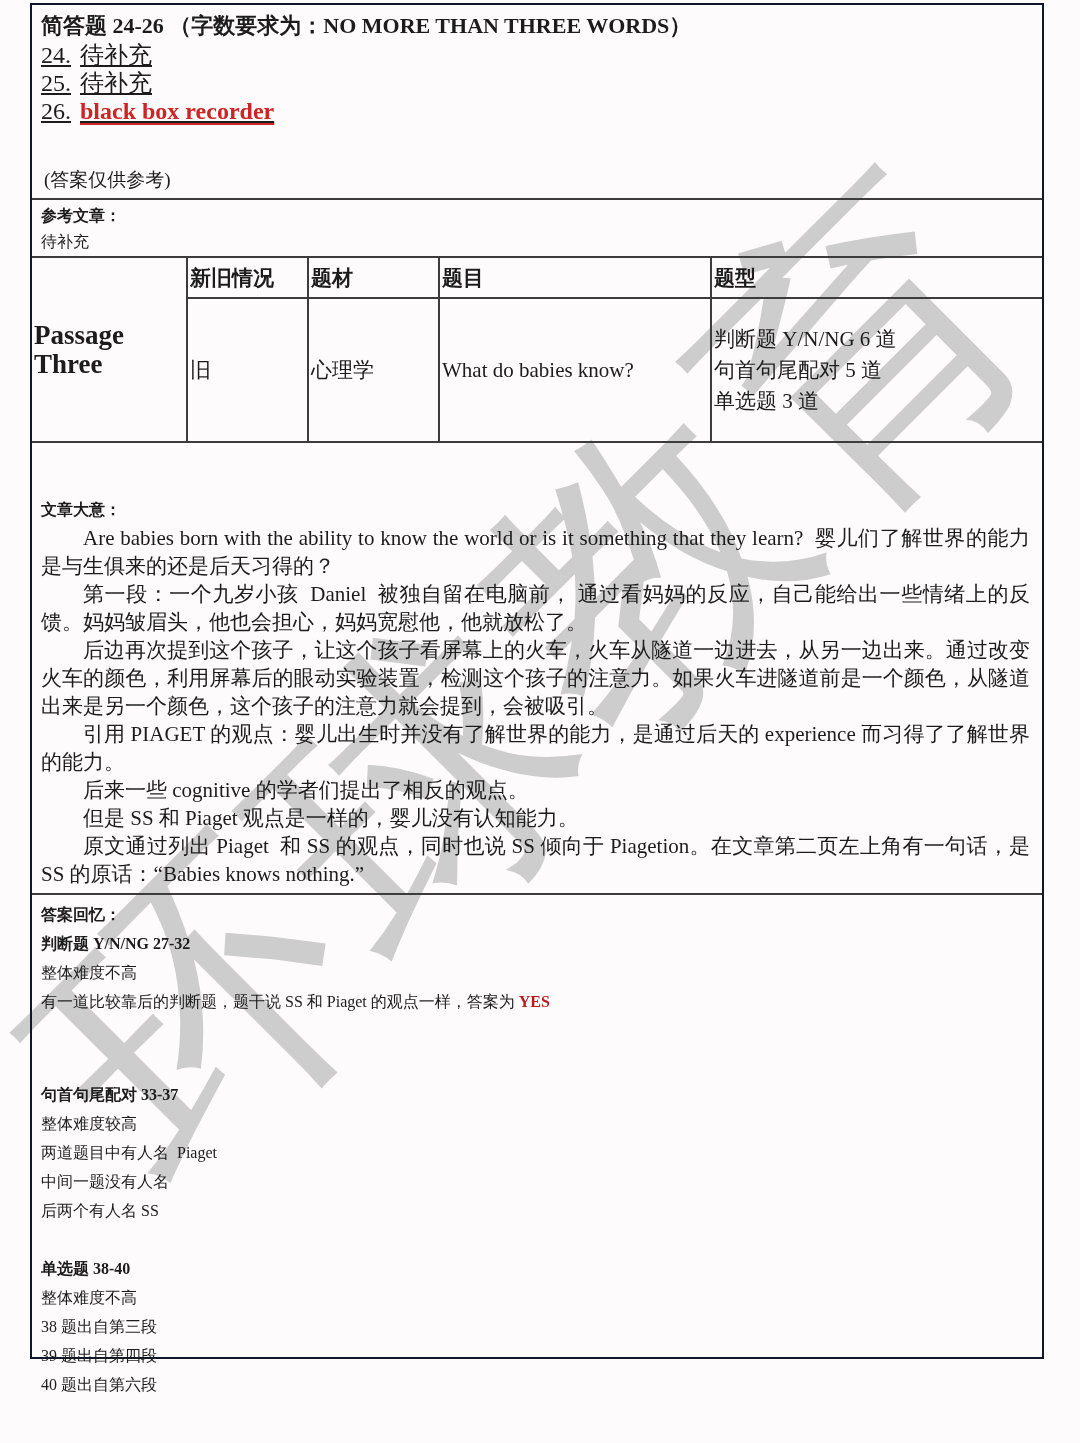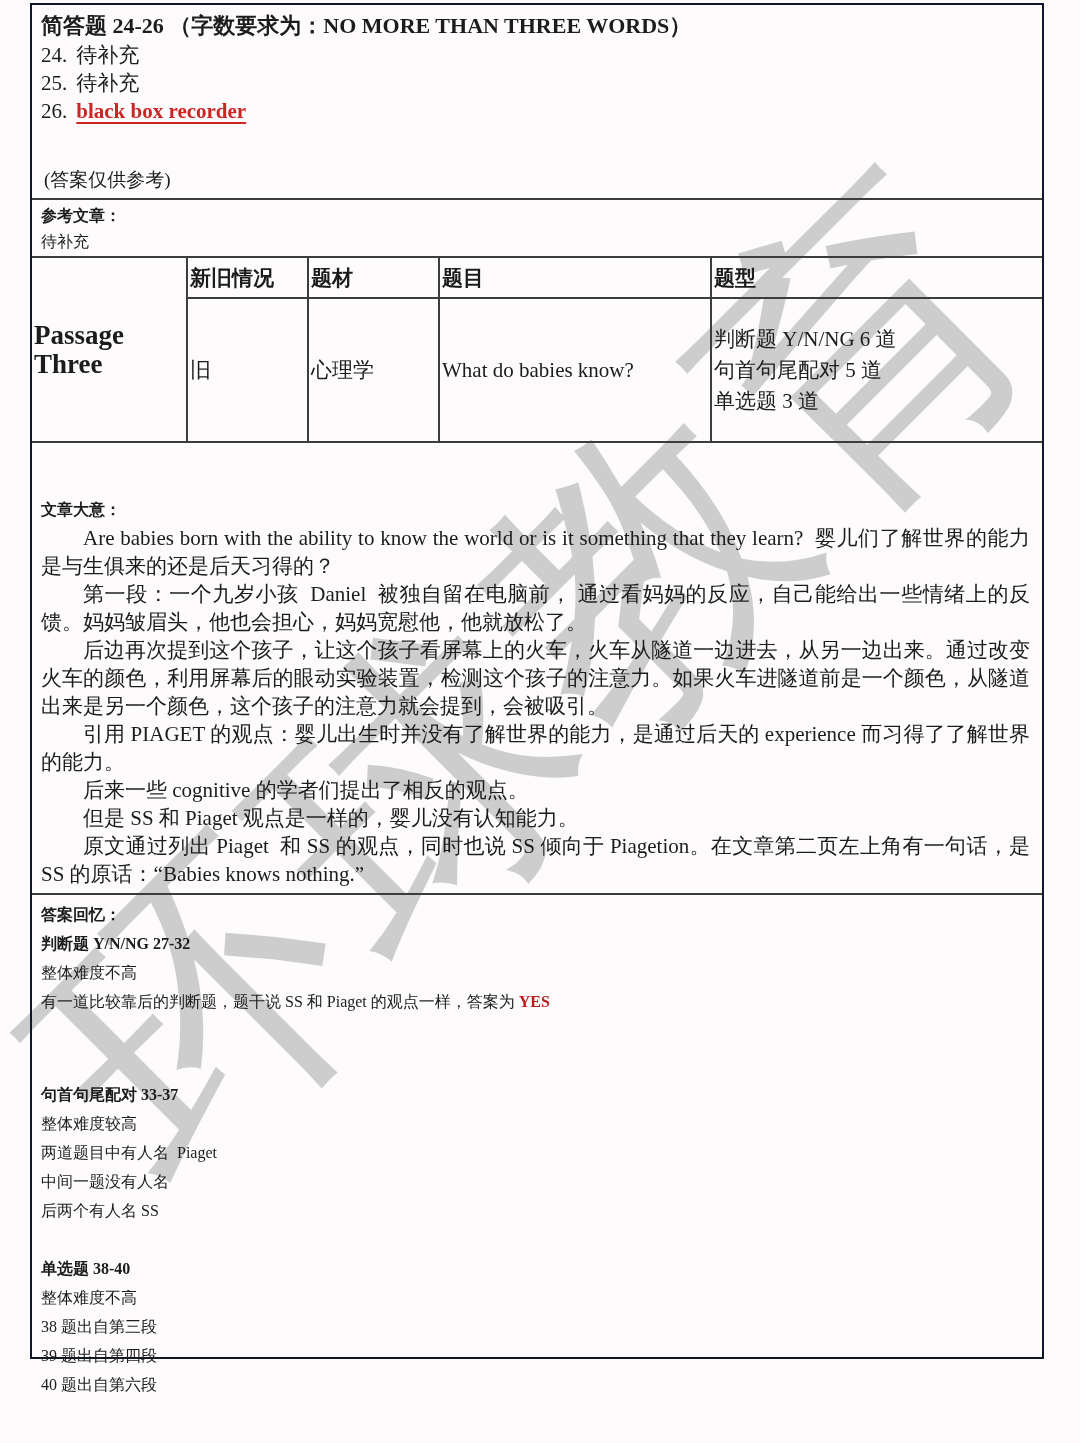--- a/index.html
+++ b/index.html
@@ -31,21 +31,21 @@
   }
   .sec { border-bottom: 2px solid #3c3c3c; overflow: hidden; }
   .sec:last-child { border-bottom: none; }
 
   .line { font-size: 16px; line-height: 29px; white-space: pre-wrap; }
   .bold { font-weight: bold; }
 
   
   .sec1 { height: 195px; padding: 6px 12px 0 9px; }
   .sec1 .title { font-size: 22px; line-height: 30px; font-weight: bold; white-space: pre-wrap; }
-  .sec1 .item { font-size: 21px; line-height: 28px; }
+  .sec1 .item { font-size: 24px; line-height: 28px; text-decoration: underline; }
   .item-answer { margin-left: 9px; }
   .item-answer.red {
     color: #cc2525; font-weight: bold;
     text-decoration: underline; text-decoration-thickness: 2px; text-underline-offset: 4px; text-align: center;
   }
   .sec1 .note { margin-top: 40px; font-size: 19px; line-height: 29px; padding-left: 3px; }
 
   
   .sec2 { height: 58px; padding: 3px 12px 0 9px; }
   .sec2 .line { line-height: 26px; }

